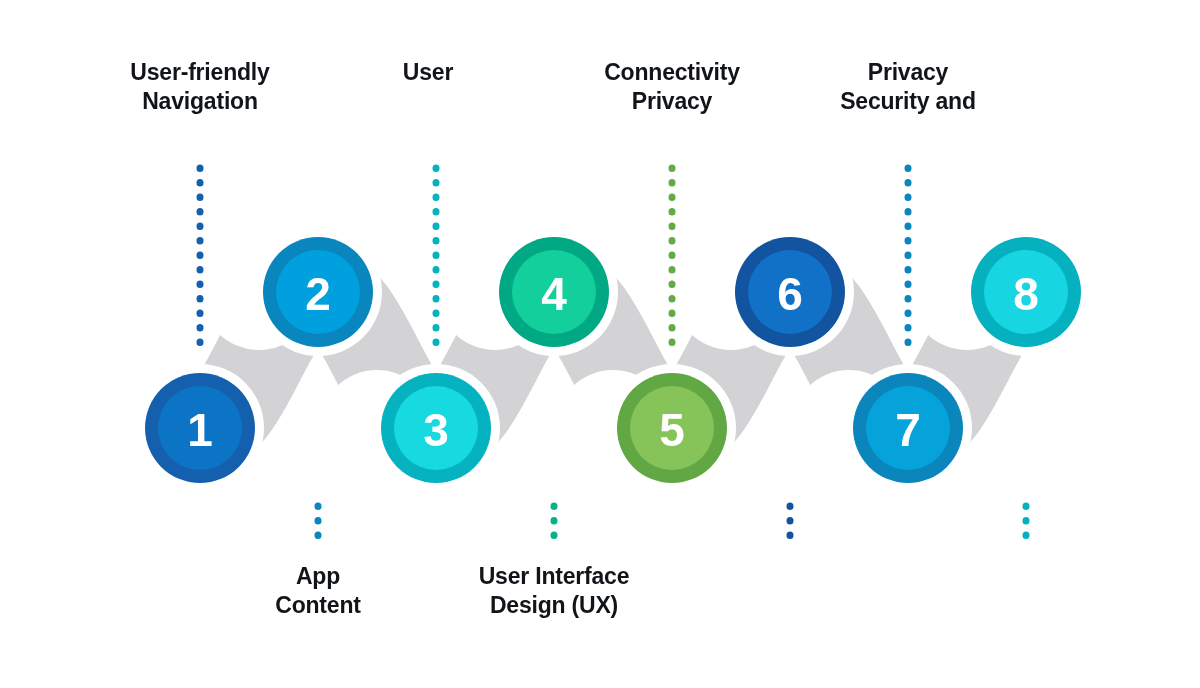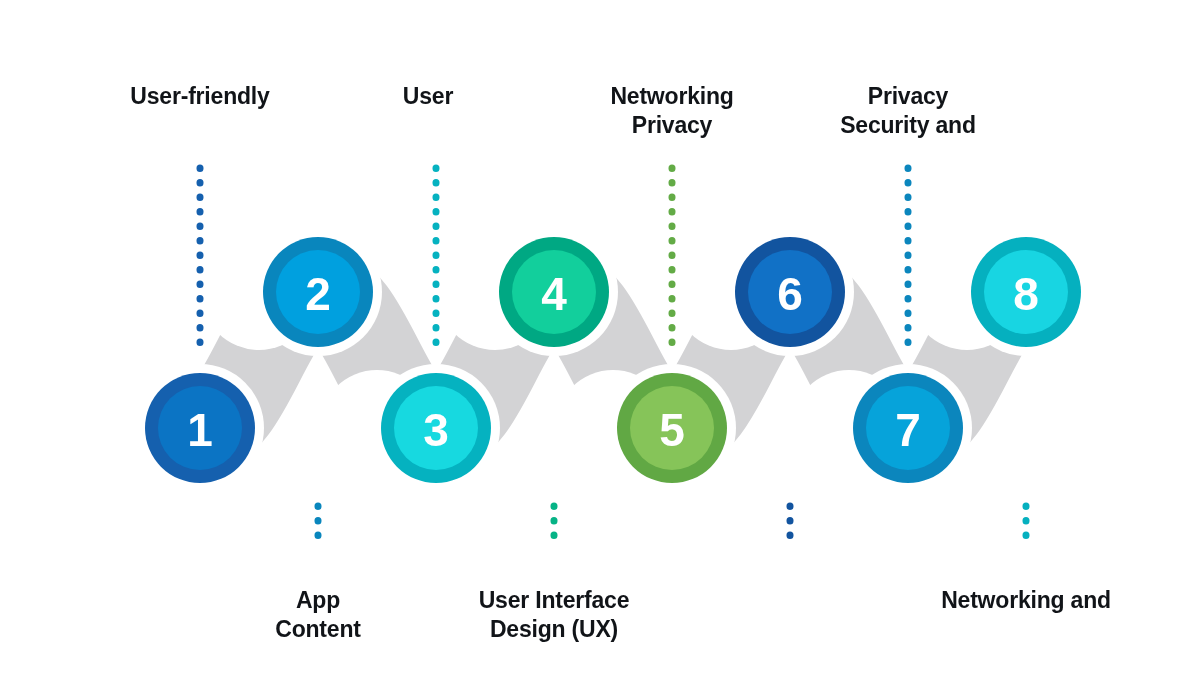--- a/index.html
+++ b/index.html
@@ -34,21 +34,20 @@
   }
   .label-box {
     position: absolute;
     text-align: center;
     font-family: "Liberation Sans", sans-serif;
     font-weight: bold;
     font-size: 23px;
     line-height: 1.25;
     color: #111418;
     letter-spacing: -0.2px;
-    margin-top: 24px;
   }
 </style>
 </head>
 <body>
 
 <div id="infographic">
 
   <svg class="svg-layer" viewBox="0 0 1200 688">
 
     <g>
@@ -128,44 +127,44 @@
     <g>
       <circle cx="1026" cy="292" r="55" fill="#05b0bf"></circle>
       <circle cx="1026" cy="292" r="42" fill="#18d5e2"></circle>
       <text class="step-number" x="1026" y="294">8</text>
     </g>
 
   </svg>
 
   <div class="label-box" style="left:60px; top:58px; width:280px;">
     <div>User-friendly</div>
+    <div>Navigation</div>
   </div>
 
   <div class="label-box" style="left:298px; top:58px; width:260px;">
     <div>User</div>
   </div>
 
   <div class="label-box" style="left:542px; top:58px; width:260px;">
-    <div>Networking</div>
+    <div>Connectivity</div>
     <div>Privacy</div>
   </div>
 
   <div class="label-box" style="left:778px; top:58px; width:260px;">
     <div>Privacy</div>
     <div>Security and</div>
   </div>
 
   <div class="label-box" style="left:188px; top:562px; width:260px;">
     <div>App</div>
     <div>Content</div>
   </div>
 
   <div class="label-box" style="left:414px; top:562px; width:280px;">
     <div>User Interface</div>
     <div>Design (UX)</div>
   </div>
 
 
   <div class="label-box" style="left:886px; top:562px; width:280px;">
-    <div>Networking and</div>
   </div>
 
 </div>
 
 </body></html>

